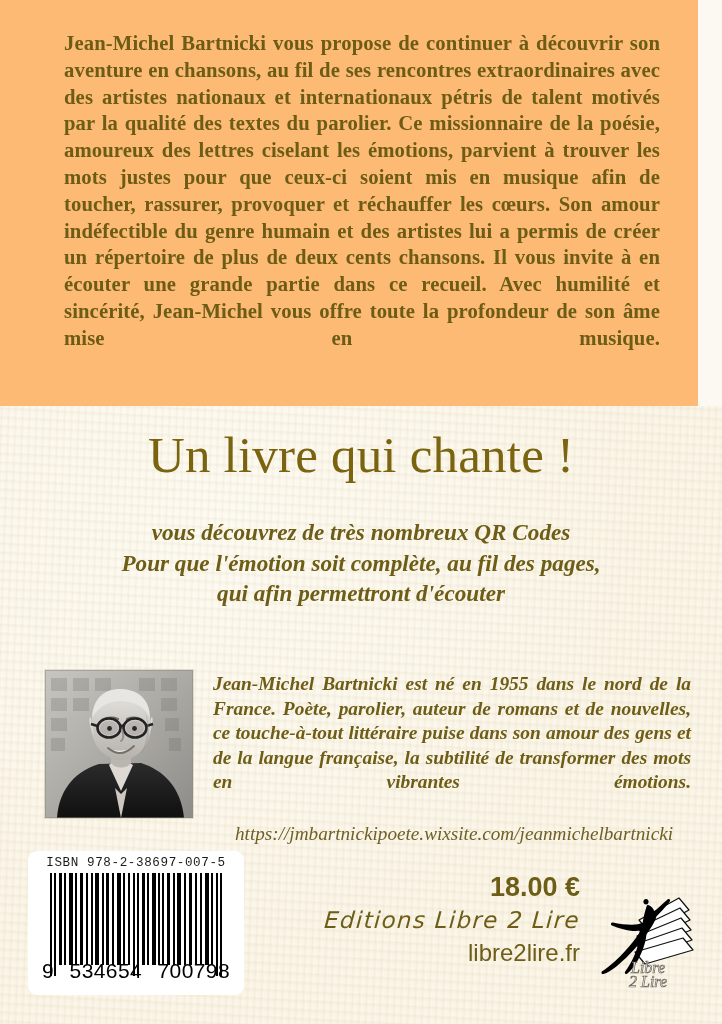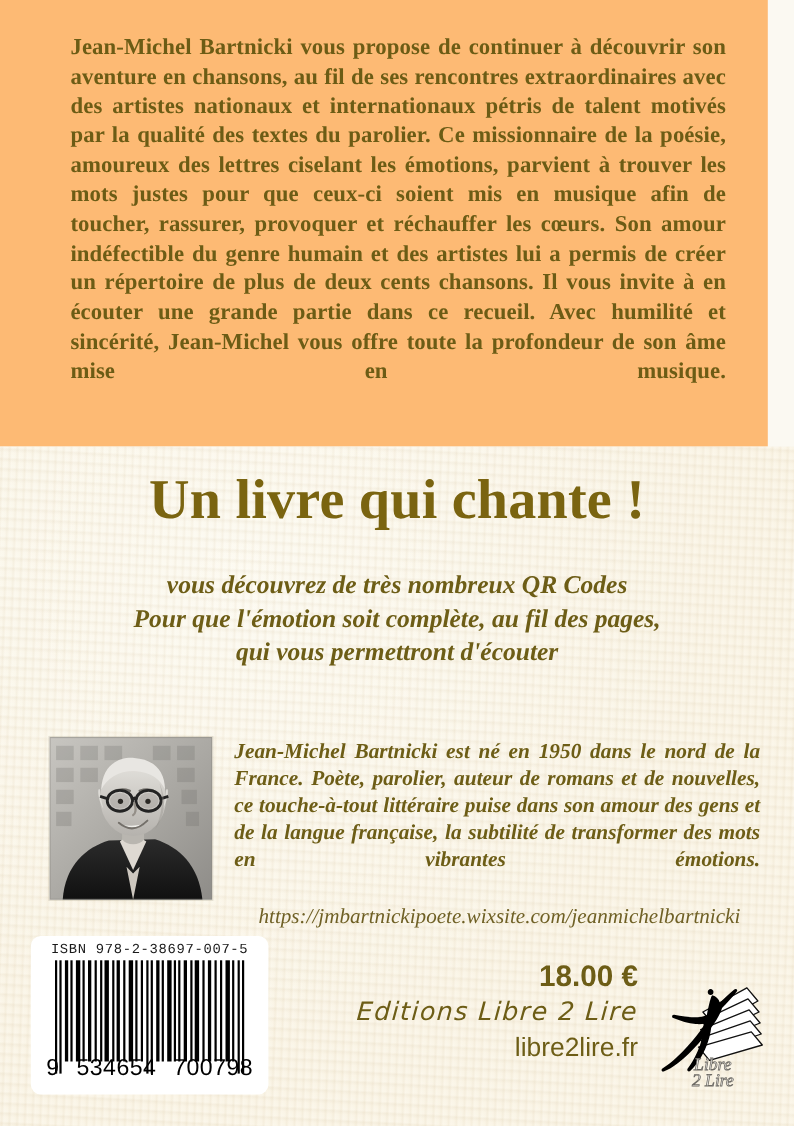--- a/index.html
+++ b/index.html
@@ -74,21 +74,21 @@
       radial-gradient(ellipse at 30% 20%, rgba(255,255,250,0.55), rgba(247,238,219,0) 60%);
   }
 
   .headline {
     position: absolute;
     left: 0;
     top: 426px;
     width: 722px;
     text-align: center;
     font-family: "Liberation Serif", serif;
-    font-weight: bold;
+    font-weight: normal;
     font-size: 51px;
     line-height: 58px;
     letter-spacing: 0.2px;
     color: #7a6410;
   }
 
   .pitch {
     position: absolute;
     left: 61px;
     top: 517px;
@@ -256,21 +256,21 @@
     <div class="blurb">Jean-Michel Bartnicki vous propose de continuer à découvrir son aventure en chansons, au fil de ses rencontres extraordinaires avec des artistes nationaux et internationaux pétris de talent motivés par la qualité des textes du parolier. Ce missionnaire de la poésie, amoureux des lettres ciselant les émotions, parvient à trouver les mots justes pour que ceux-ci soient mis en musique afin de toucher, rassurer, provoquer et réchauffer les cœurs. Son amour indéfectible du genre humain et des artistes lui a permis de créer un répertoire de plus de deux cents chansons. Il vous invite à en écouter une grande partie dans ce recueil. Avec humilité et sincérité, Jean-Michel vous offre toute la profondeur de son âme mise en musique.</div>
   </div>
 
   <div class="bottom-panel"></div>
 
   <div class="headline">Un livre qui chante !</div>
 
   <div class="pitch">
     <div>vous découvrez de très nombreux QR Codes</div>
     <div>Pour que l'émotion soit complète, au fil des pages,</div>
-    <div>qui vous permettront d'écouter</div>
+    <div>qui afin permettront d'écouter</div>
   </div>
 
   <div class="author-photo">
     <svg width="148" height="148" viewBox="0 0 148 148" xmlns="http://www.w3.org/2000/svg" aria-hidden="true">
       <defs>
         <linearGradient id="bgGrad" x1="0" y1="0" x2="1" y2="1">
           <stop offset="0%" stop-color="#c8c6c1"></stop>
           <stop offset="55%" stop-color="#a9a7a2"></stop>
           <stop offset="100%" stop-color="#8e8c88"></stop>
         </linearGradient>
@@ -335,21 +335,21 @@
 
         <path d="M64 79 q12 9 24 -1 q-12 5 -24 1 Z" fill="#efeeea"></path>
         <path d="M63 78 q13 11 26 -2" stroke="#74706a" stroke-width="1.8" fill="none" stroke-linecap="round"></path>
 
         <path d="M100 42 q10 22 -4 42 q10 -22 4 -42 Z" fill="#8f8c87" opacity="0.35"></path>
       </g>
       <rect x="0.5" y="0.5" width="147" height="147" fill="none" stroke="#8a8780" stroke-width="1" opacity="0.5"></rect>
     </svg>
   </div>
 
-  <div class="bio">Jean-Michel Bartnicki est né en 1950 dans le nord de la France. Poète, parolier, auteur de romans et de nouvelles, ce touche-à-tout littéraire puise dans son amour des gens et de la langue française, la subtilité de transformer des mots en vibrantes émotions.</div>
+  <div class="bio">Jean-Michel Bartnicki est né en 1955 dans le nord de la France. Poète, parolier, auteur de romans et de nouvelles, ce touche-à-tout littéraire puise dans son amour des gens et de la langue française, la subtilité de transformer des mots en vibrantes émotions.</div>
 
   <div class="website">https://jmbartnickipoete.wixsite.com/jeanmichelbartnicki</div>
 
   <div class="barcode-card">
     <div class="isbn-text">ISBN  978-2-38697-007-5</div>
     <div class="bars">
       <span class="guard" style="left:0px;width:2px"></span>
       <span class="guard" style="left:4px;width:2px"></span>
       <span style="left:9px;width:3px"></span>
       <span style="left:14px;width:2px"></span>

